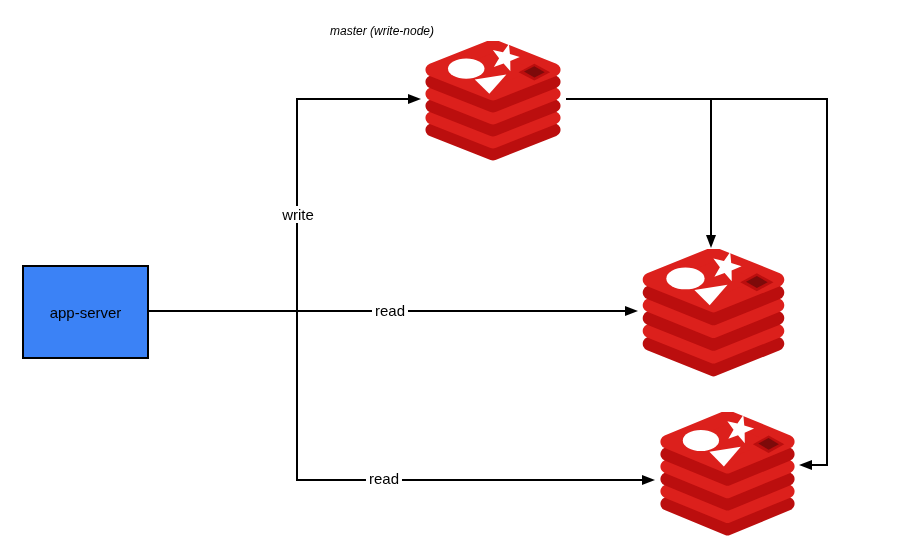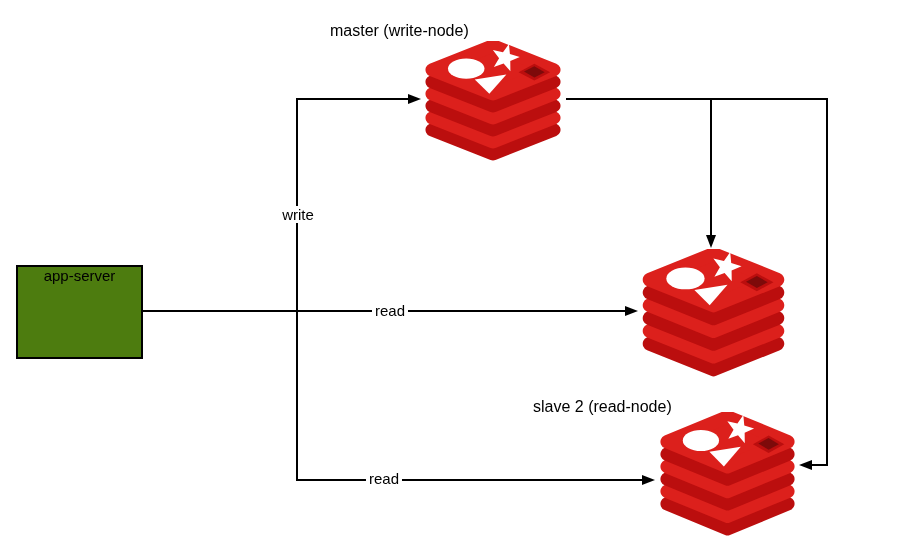--- a/index.html
+++ b/index.html
@@ -10,26 +10,26 @@
   .line { position:absolute; background:var(--line,#000); }
   .arrow { position:absolute; width:0; height:0; }
   .arrow-right { border-top:5px solid transparent; border-bottom:5px solid transparent; border-left:13px solid var(--line,#000); }
   .arrow-down  { border-left:5px solid transparent; border-right:5px solid transparent; border-top:13px solid var(--line,#000); }
   .arrow-left  { border-top:5px solid transparent; border-bottom:5px solid transparent; border-right:13px solid var(--line,#000); }
 
   .edge-label {
     position:absolute; background:#fff; padding:0 3px; font-size:15px;
     line-height:17px; transform:translateX(-50%); white-space:nowrap;
   }
-  .node-label { position:absolute; font-size:16px; line-height:18px; white-space:nowrap; }
+  .node-label { position:absolute; font-size:12px; line-height:18px; white-space:nowrap;font-style:italic; }
 
   #app-server {
-    position:absolute; left:16px; top:265px; width:127px; height:94px;
-    border:2px solid #000; background:#4d7c0f; box-sizing:border-box;
-    display:flex; align-items:flex-start; justify-content:center; font-size:15px;
+    position:absolute; left:22px; top:265px; width:127px; height:94px;
+    border:2px solid #000; background:#3b82f6; box-sizing:border-box;
+    display:flex; align-items:center; justify-content:center; font-size:15px;
   }
 
   .redis-icon { position:absolute; }
   #icon-master { left:420px; top:41px;  width:146px; height:120px; }
   #icon-slave1 { left:637px; top:249px; width:153px; height:128px; }
   #icon-slave2 { left:655px; top:412px; width:145px; height:124px; }
 
   
   #ln-v-write    { left:296px; top:98px;  width:2px;   height:383px; }
   #ln-h-top      { left:297px; top:98px;  width:113px; height:2px; }
@@ -111,19 +111,18 @@
       <use href="#redis-sym"></use>
     </svg>
   <svg class="redis-icon" id="icon-slave1" viewBox="0 0 120 100" preserveAspectRatio="none">
       <use href="#redis-sym"></use>
     </svg>
   <svg class="redis-icon" id="icon-slave2" viewBox="0 0 120 100" preserveAspectRatio="none">
       <use href="#redis-sym"></use>
     </svg>
 
   <div class="node-label" id="lbl-master">master (write-node)</div>
-  <div class="node-label" id="lbl-slave2">slave 2 (read-node)</div>
 
   <div class="edge-label" id="lbl-write">write</div>
   <div class="edge-label" id="lbl-read-mid">read</div>
   <div class="edge-label" id="lbl-read-bot">read</div>
 
 </div>
 
 </body></html>

